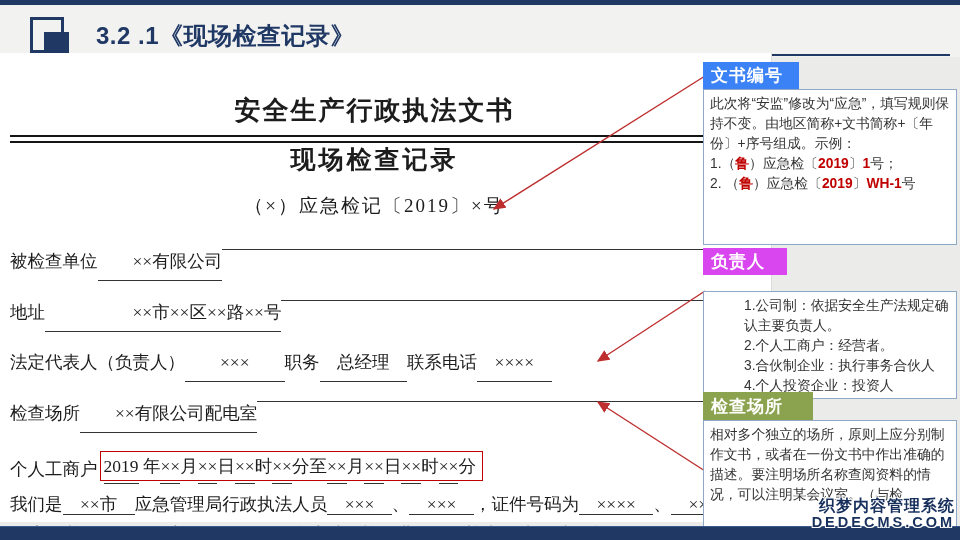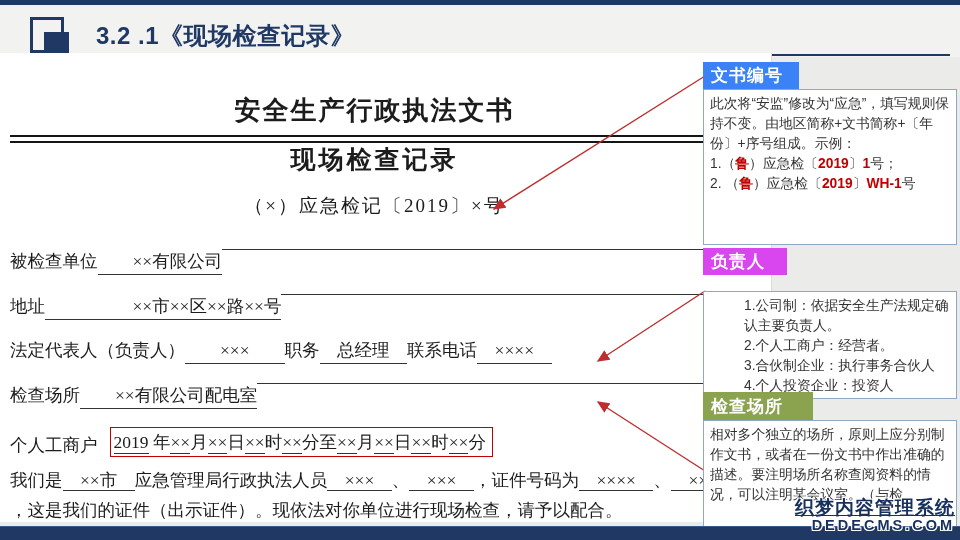--- a/index.html
+++ b/index.html
@@ -21,24 +21,24 @@
     padding:0 32px 0 10px;box-sizing:border-box;z-index:1;
     border-right:1px solid #dcdcdc;
   }
   .doc-h1{text-align:center;font-size:26px;font-weight:bold;margin-top:40px;letter-spacing:2px;}
   .doc-rule{margin-top:7px;height:4px;border-top:2px solid #151515;border-bottom:2px solid #151515;}
   .doc-h2{text-align:center;font-size:25px;font-weight:bold;letter-spacing:3px;}
   .doc-number{text-align:center;font-size:19px;margin-top:17px;letter-spacing:2px;}
   .doc-lines{margin-top:30px;font-size:17.5px;}
   .doc-line{display:flex;align-items:flex-start;margin-bottom:18.5px;white-space:pre;}
   .doc-line span{display:inline-block;}
-  .u{border-bottom:1.3px solid #333;padding-bottom:1px;}
+  .u{border-bottom:1.3px solid #333;padding-bottom:7px;}
   .fill{flex:1;border-bottom:1.3px solid #333;}
   .time-line{display:flex;align-items:flex-end;margin-bottom:8px;white-space:pre;font-size:17.5px;}
-  .red-box{border:1px solid #C00000;padding:2px 6px 2px 3px;margin-left:12px;}
+  .red-box{border:1px solid #C00000;padding:2px 6px 2px 3px;margin-left:2px;}
   .red-box .u{border-bottom:1.3px solid #333;}
   .doc-para{font-size:17.5px;line-height:1.72;margin-top:4px;}
   .doc-para .u{padding-bottom:0;}
   
   .ann-header{
     position:absolute;color:#ffffff;font-weight:bold;font-size:17px;
     display:flex;align-items:center;padding-left:8px;box-sizing:border-box;z-index:4;
     letter-spacing:1px;
   }
   .ann-body{
@@ -55,21 +55,21 @@
   .red{color:#C00000;font-weight:bold;}
   
   .arrows{position:absolute;left:0;top:0;width:960px;height:540px;z-index:3;pointer-events:none;}
   
   .bottombar{position:absolute;left:0;top:526px;width:960px;height:14px;background:#1F3864;border-top:1px solid #3a5a8c;z-index:6;}
   .watermark{
     position:absolute;right:5px;top:498px;text-align:right;color:#17305c;font-weight:bold;z-index:20;
     text-shadow:-1px -1px 0 #fff,1px -1px 0 #fff,-1px 1px 0 #fff,1px 1px 0 #fff;
     line-height:1.05;
   }
-  .wm1{font-size:19px;letter-spacing:1px;text-decoration:underline;}
+  .wm1{font-size:16px;letter-spacing:1px;}
   .wm2{font-size:14.5px;letter-spacing:3px;}
 </style>
 </head>
 <body>
 
 <div class="topbar"></div>
 <div class="header">
   <div class="icon-outer"></div>
   <div class="icon-inner"></div>
   <div class="slide-title">3.2 .1《现场检查记录》</div>

